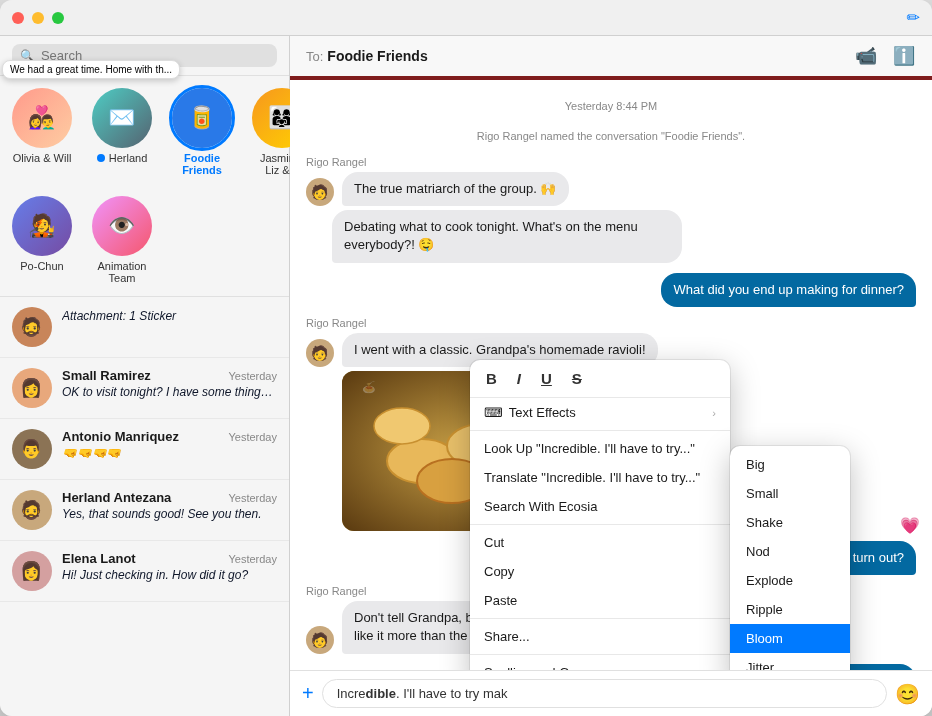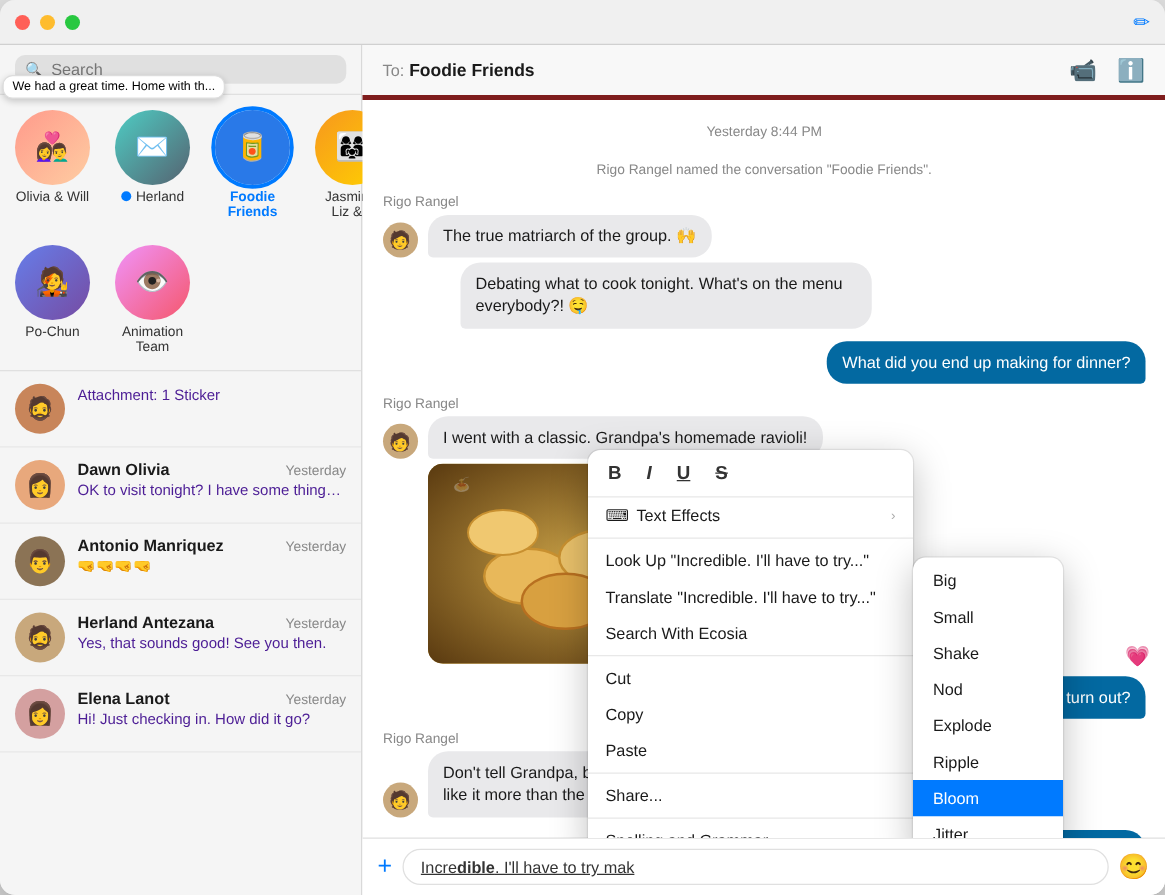--- a/index.html
+++ b/index.html
@@ -156,21 +156,21 @@
       display: flex;
       align-items: center;
       justify-content: center;
       font-size: 18px;
     }
 
     .conv-info { flex: 1; min-width: 0; }
     .conv-header { display: flex; justify-content: space-between; align-items: baseline; }
     .conv-name { font-size: 13px; font-weight: 600; color: #1a1a1a; }
     .conv-time { font-size: 11px; color: #888; }
-    .conv-preview { font-size: 12px; color: #4c1d95; white-space: nowrap; overflow: hidden; text-overflow: ellipsis; margin-top: 2px; }
+    .conv-preview { font-size: 12px; color: #0f172a; white-space: nowrap; overflow: hidden; text-overflow: ellipsis; margin-top: 2px; font-style: italic; }
 
     
     .chat-area {
       flex: 1;
       display: flex;
       flex-direction: column;
       background: white;
       position: relative;
     }
 
@@ -356,21 +356,21 @@
       flex: 1;
       border: 1px solid #e0e0e0;
       border-radius: 18px;
       padding: 6px 14px;
       font-size: 13px;
       display: flex;
       align-items: center;
       background: white;
     }
 
-    .input-text-styled { color: #333; font-size: 13px; text-decoration: underline; }
+    .input-text-styled { color: #333; font-size: 13px; }
   </style>
 </head>
 <body>
 
 <div class="window">
 
   <div class="title-bar">
     <div class="traffic-lights">
       <div class="traffic-light tl-red"></div>
       <div class="traffic-light tl-yellow"></div>
@@ -425,21 +425,21 @@
         <div class="conv-item">
           <div class="conv-avatar" style="background:#c8855a;">🧔</div>
           <div class="conv-info">
             <div class="conv-preview">Attachment: 1 Sticker</div>
           </div>
         </div>
         <div class="conv-item">
           <div class="conv-avatar" style="background:#e8a87c;">👩</div>
           <div class="conv-info">
             <div class="conv-header">
-              <span class="conv-name">Dawn Olivia</span>
+              <span class="conv-name">Small Ramirez</span>
               <span class="conv-time">Yesterday</span>
             </div>
             <div class="conv-preview">OK to visit tonight? I have some things I need the grandkids' help with. 🥰</div>
           </div>
         </div>
         <div class="conv-item">
           <div class="conv-avatar" style="background:#8b7355;">👨</div>
           <div class="conv-info">
             <div class="conv-header">
               <span class="conv-name">Antonio Manriquez</span>
@@ -486,21 +486,21 @@
       <div class="chat-messages">
         <div class="system-message">Yesterday 8:44 PM</div>
         <div class="system-message">Rigo Rangel named the conversation "Foodie Friends".</div>
 
         <div class="message-group">
           <div class="sender-name">Rigo Rangel</div>
           <div class="message-row">
             <div class="message-avatar" style="background:#c8a87c;">🧑</div>
             <div class="bubble incoming">The true matriarch of the group. 🙌</div>
           </div>
-          <div class="message-row" style="margin-left:36px;padding-left:26px;">
+          <div class="message-row" style="padding-left:26px;">
             <div class="bubble incoming">Debating what to cook tonight. What's on the menu everybody?! 🤤</div>
           </div>
         </div>
 
         <div class="message-row outgoing">
           <div class="bubble outgoing">What did you end up making for dinner?</div>
         </div>
 
         <div class="message-group">
           <div class="sender-name">Rigo Rangel</div>

